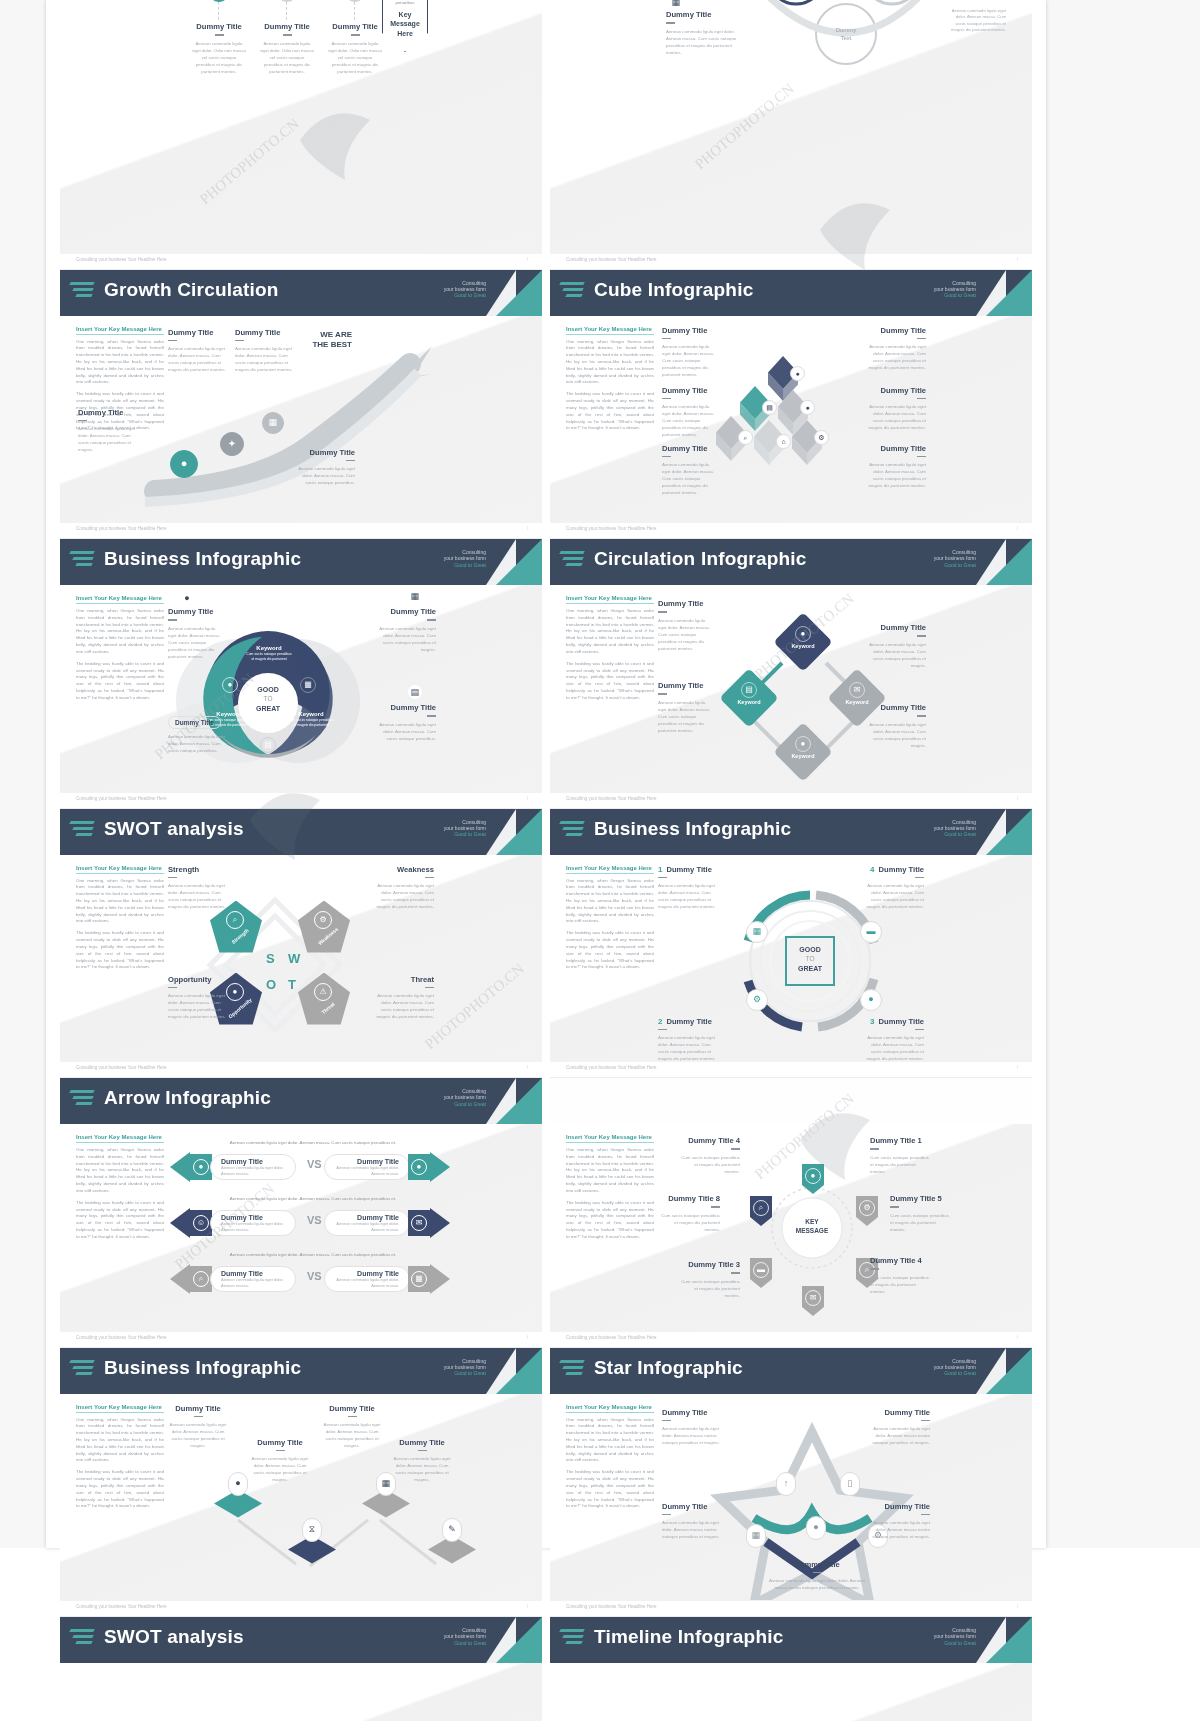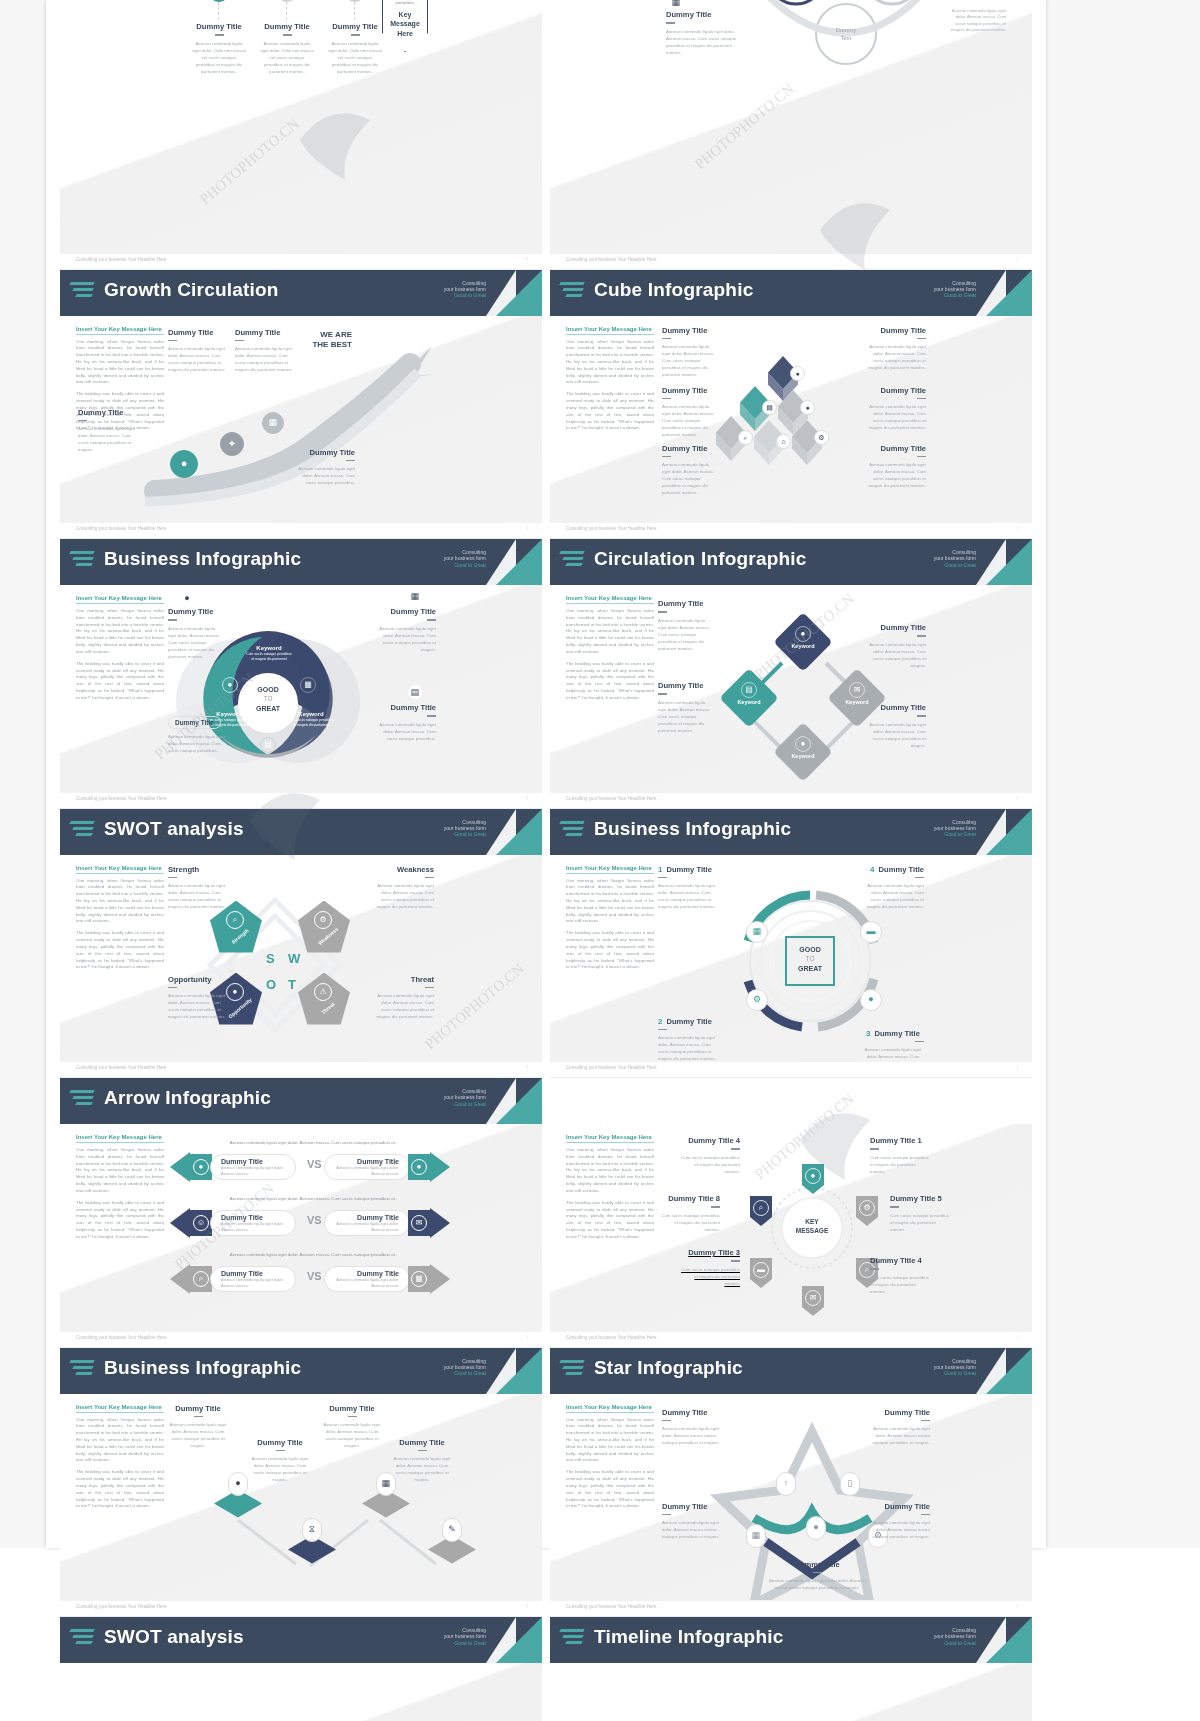--- a/index.html
+++ b/index.html
@@ -708,21 +708,21 @@
           <div class="dt r" style="left:312px;top:10px;width:62px;">
             <h4><span class="num">4</span>Dummy Title</h4>
             <div class="bar"></div>
             <p>Aenean commodo ligula eget dolor. Aenean massa. Cum sociis natoque penatibus et magnis dis parturient montes.</p>
           </div>
           <div class="dt " style="left:108px;top:162px;width:62px;">
             <h4><span class="num">2</span>Dummy Title</h4>
             <div class="bar"></div>
             <p>Aenean commodo ligula eget dolor. Aenean massa. Cum sociis natoque penatibus et magnis dis parturient montes.</p>
           </div>
-          <div class="dt r" style="left:312px;top:174px;width:62px;text-align:center;">
+          <div class="dt r" style="left:312px;top:162px;width:62px;">
             <h4><span class="num">3</span>Dummy Title</h4>
             <div class="bar"></div>
             <p>Aenean commodo ligula eget dolor. Aenean massa. Cum sociis natoque penatibus et magnis dis parturient montes.</p>
           </div>
         </div>
         <div class="footer">
           <div class="ftxt">Consulting your business Your Headline Here</div>
           <div class="pnum">/</div>
         </div>
       </div>
@@ -855,21 +855,21 @@
           <div class="dt r" style="left:128px;top:12px;width:62px;">
             <h4>Dummy Title 4</h4>
             <div class="bar"></div>
             <p>Cum sociis natoque penatibus et magnis dis parturient montes.</p>
           </div>
           <div class="dt r" style="left:108px;top:70px;width:62px;">
             <h4>Dummy Title 8</h4>
             <div class="bar"></div>
             <p>Cum sociis natoque penatibus et magnis dis parturient montes.</p>
           </div>
-          <div class="dt r" style="left:128px;top:124px;width:62px;text-decoration:underline;">
+          <div class="dt r" style="left:128px;top:136px;width:62px;">
             <h4>Dummy Title 3</h4>
             <div class="bar"></div>
             <p>Cum sociis natoque penatibus et magnis dis parturient montes.</p>
           </div>
           <div class="dt " style="left:320px;top:132px;width:62px;">
             <h4>Dummy Title 4</h4>
             <div class="bar"></div>
             <p>Cum sociis natoque penatibus et magnis dis parturient montes.</p>
           </div>
           <div class="dt " style="left:340px;top:70px;width:62px;">

